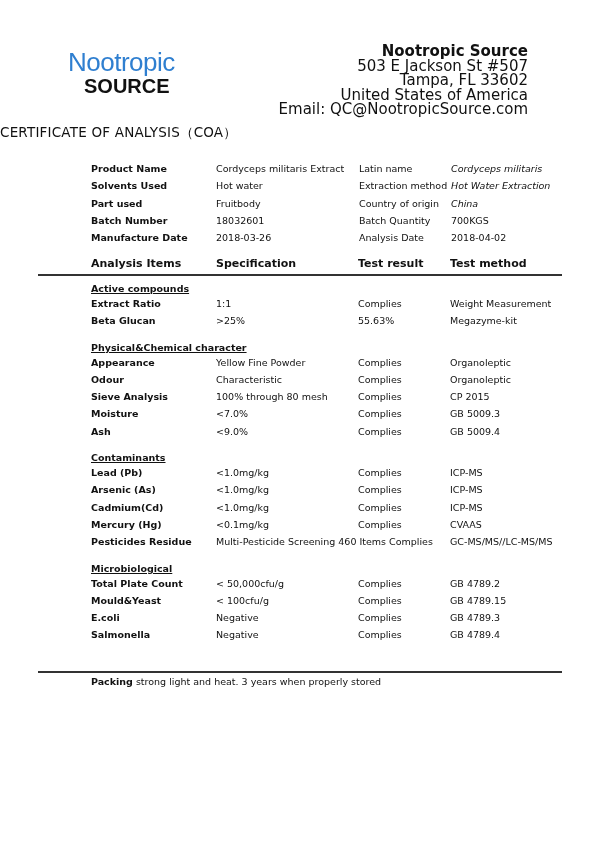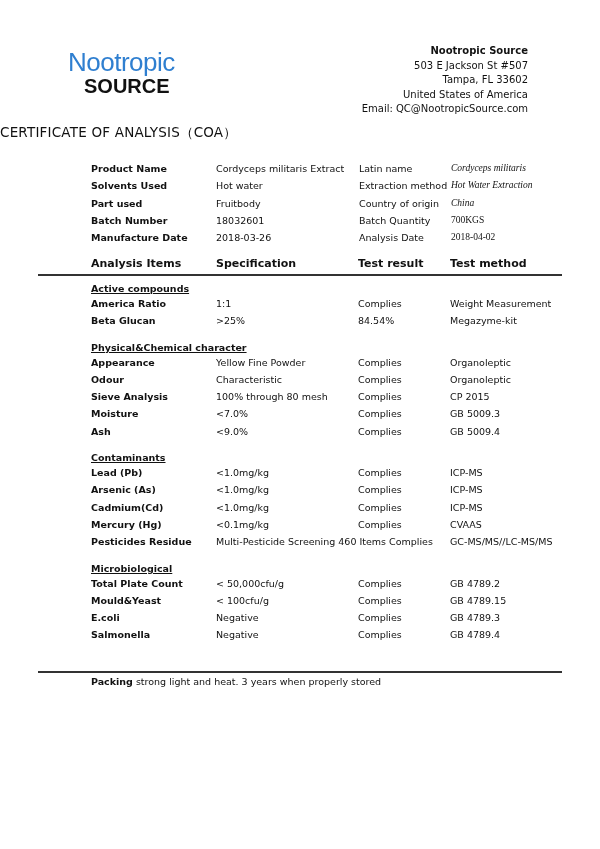--- a/index.html
+++ b/index.html
@@ -3,31 +3,31 @@
 <meta charset="utf-8">
 <style>
   html, body { margin: 0; padding: 0; background: #ffffff; }
   body { width: 600px; height: 849px; position: relative; overflow: hidden;
          font-family: "DejaVu Sans", sans-serif; color: #111; }
   .logo { position: absolute; left: 68px; top: 48px; width: 130px; }
   .logo-top { font-family: "Liberation Sans", sans-serif; font-size: 26px; color: #2f7fd0;
               font-weight: 300; letter-spacing: -0.5px; line-height: 28px; }
   .logo-bottom { font-family: "Liberation Sans", sans-serif; font-size: 20px; font-weight: bold;
                  color: #111; margin-left: 16px; line-height: 20px; letter-spacing: 0px; }
-  .company { position: absolute; right: 72px; top: 44px; text-align: right; font-size: 10px; line-height: 14.5px; }
+  .company { position: absolute; right: 72px; top: 44px; text-align: right; font-size: 15px; line-height: 14.5px; }
   .company .name { font-weight: bold; }
   .title { position: absolute; left: 0; width: 496px; top: 124px; text-align: left;
            font-size: 13.5px; font-weight: normal; letter-spacing: 0.2px; }
   .info { position: absolute; left: 91px; top: 163px; font-size: 9.5px; }
   .info-row { position: relative; height: 17.3px; }
   .info-row span { position: absolute; white-space: nowrap; }
   .c1 { left: 0; font-weight: bold; }
   .c2 { left: 125px; }
   .c3 { left: 268px; font-weight: normal; }
-  .c4 { left: 360px; font-family: Liberation Serif, serif; }
+  .c4 { left: 360px; }
   .ital { font-style: italic; }
   .head { position: absolute; left: 91px; top: 257px; font-size: 11px; font-weight: bold; width: 480px; height: 16px; }
   .head span { position: absolute; white-space: nowrap; }
   .rule { position: absolute; left: 38px; width: 524px; height: 2px; background: #333; }
   .body { position: absolute; left: 91px; top: 281px; font-size: 9.5px; width: 480px; }
   .section-title { font-weight: bold; text-decoration: underline; height: 17px; line-height: 15px; }
   .row { position: relative; height: 17.3px; }
   .row span { position: absolute; white-space: nowrap; }
   .r1 { left: 0; font-weight: bold; }
   .r2 { left: 125px; }
@@ -92,29 +92,29 @@
   <span style="left:125px">Specification</span>
   <span style="left:267px">Test result</span>
   <span style="left:359px">Test method</span>
 </div>
 <div class="rule" style="top:274px"></div>
 
 <div class="body">
 
   <div class="section-title">Active compounds</div>
   <div class="row">
-    <span class="r1">America Ratio</span>
+    <span class="r1">Extract Ratio</span>
     <span class="r2">1:1</span>
     <span class="r3">Complies</span>
     <span class="r4">Weight Measurement</span>
   </div>
   <div class="row">
     <span class="r1">Beta Glucan</span>
     <span class="r2">&gt;25%</span>
-    <span class="r3">84.54%</span>
+    <span class="r3">55.63%</span>
     <span class="r4">Megazyme-kit</span>
   </div>
   <div style="height:7px"></div>
 
   <div class="section-title">Physical&amp;Chemical character</div>
   <div class="row">
     <span class="r1">Appearance</span>
     <span class="r2">Yellow Fine Powder</span>
     <span class="r3">Complies</span>
     <span class="r4">Organoleptic</span>

